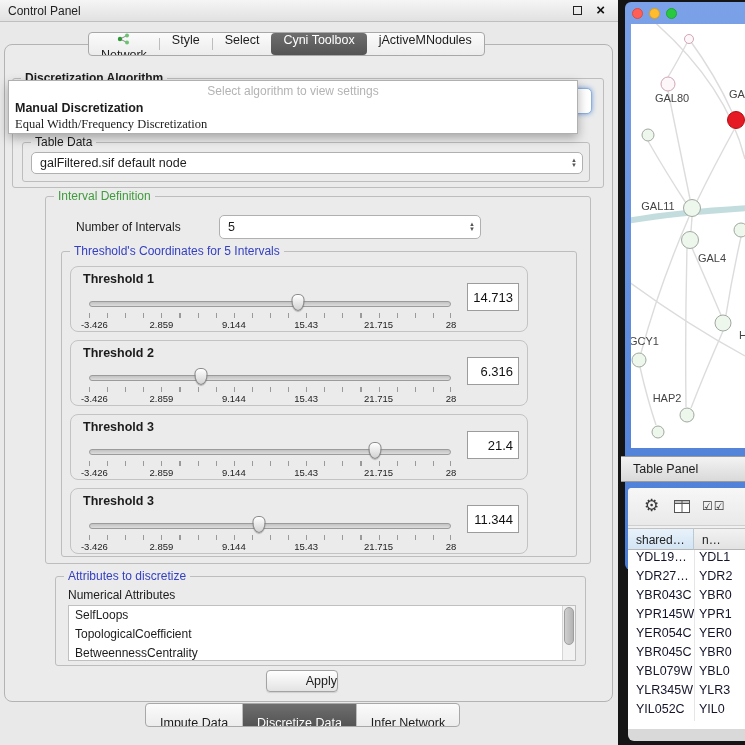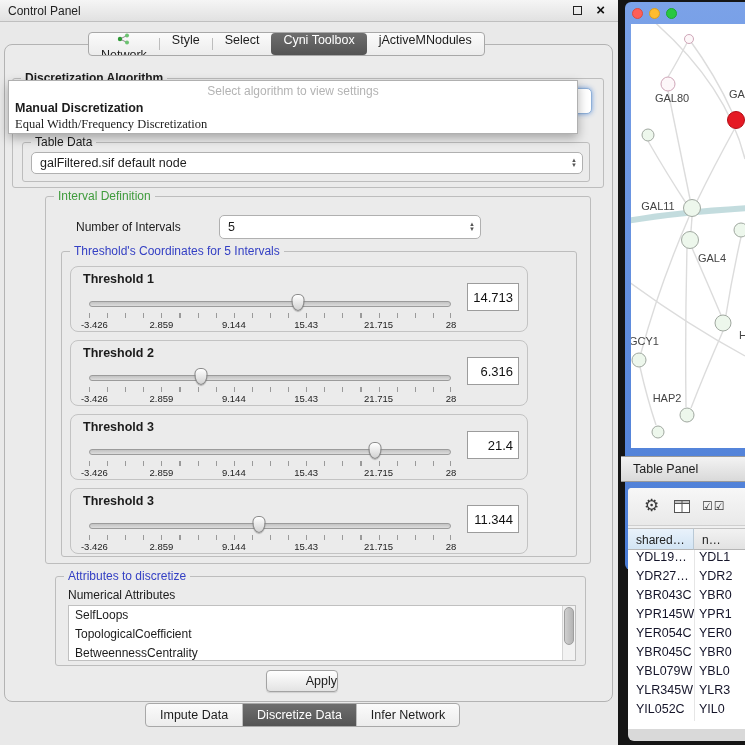--- a/index.html
+++ b/index.html
@@ -23,21 +23,21 @@
   .tabstrip { position:absolute; left:88px; top:32px; height:24px; display:flex; align-items:stretch;
               background:linear-gradient(#fbfbfb,#ececec); border:1px solid #a8a8a8; border-radius:4px;
               z-index:5; overflow:hidden; }
   .tab { display:flex; align-items:center; padding:0 12px; font-size:12.5px; white-space:nowrap;flex-direction:column; }
   .tab.sel { background:linear-gradient(#6e6e6e,#545454); color:#fff; border-radius:4px; }
   .tsep { width:1px; background:#bdbdbd; margin:5px 0; }
 
   .btabs { position:absolute; left:145px; top:703px; height:24px; display:flex;
            border:1px solid #a8a8a8; border-radius:4px; overflow:hidden;
            background:linear-gradient(#fbfbfb,#ececec); z-index:5; }
-  .btab { padding:0 14px; line-height:22px; font-size:12.5px; border-left:1px solid #bdbdbd; white-space:nowrap; }
+  .btab { padding:8px 14px; line-height:22px; font-size:12.5px; border-left:1px solid #bdbdbd; white-space:nowrap; }
   .btab:first-child { border-left:none; }
   .btab.sel { background:linear-gradient(#6e6e6e,#545454); color:#fff; }
 
   
   .fs { position:absolute; border:1px solid #bdbdbd; border-radius:3px; }
   .fs > .legend { position:absolute; top:-8px; left:8px; background:#ebebeb; padding:0 4px;
                   font-size:12px; white-space:nowrap; }
   .legend.green { color:#3f9b3c; }
   .legend.blue  { color:#3440c4; }
   .legend.bold  { font-weight:bold; color:#1c1c1c; }

